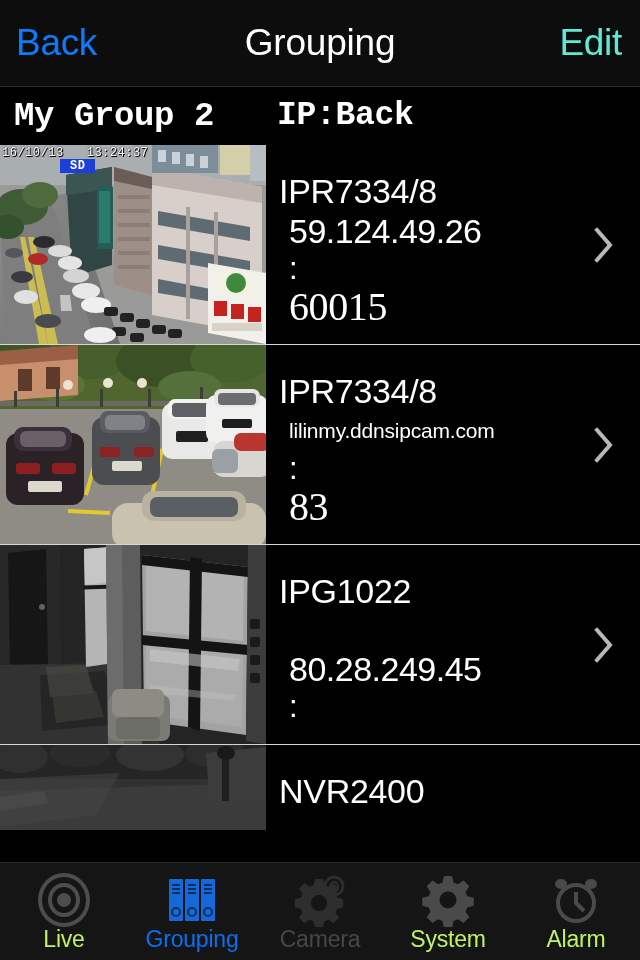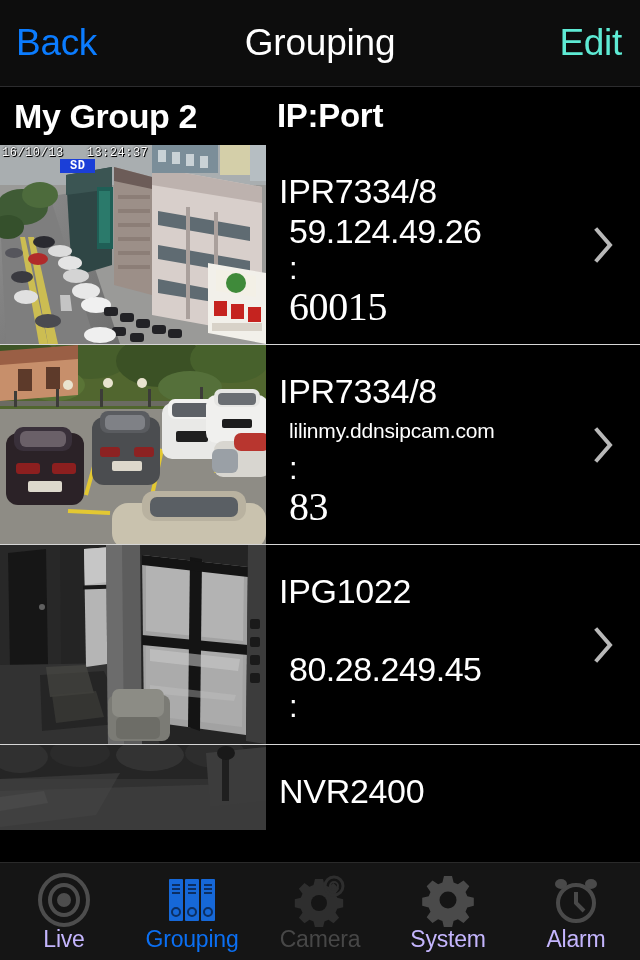--- a/index.html
+++ b/index.html
@@ -64,20 +64,21 @@
     margin-left: 12px;
   }
 
   
   .col-header {
     position: absolute;
     top: 88px; left: 0;
     width: 640px;
     height: 57px;
     background: #000000;
+    font-family: Liberation Mono, monospace;
   }
   .col-header .group-name {
     position: absolute;
     left: 14px;
     top: 2px;
     font-size: 34px;
     font-weight: bold;
     color: #ffffff;
     line-height: 52px;
     letter-spacing: -0.4px;
@@ -247,38 +248,38 @@
     display: flex;
     align-items: center;
     justify-content: center;
   }
   .tab .lbl {
     font-size: 23px;
     line-height: 26px;
     letter-spacing: -0.2px;
     margin-top: -4px;
   }
-  .tab.inactive .lbl { color: #c4b5fd; }
+  .tab.inactive .lbl { color: #bef264; }
   .tab.active .lbl { color: #0b6ff2; }
   .tab.disabled .lbl { color: #474747; }
 </style>
 </head>
 <body>
 
 <div class="phone">
 
   <div class="navbar">
     <div class="nav-back">Back</div>
     <div class="nav-title">Grouping</div>
     <div class="nav-edit">Edit</div>
   </div>
 
   <div class="col-header">
     <div class="group-name">My Group 2</div>
-    <div class="ipport">IP:Port</div>
+    <div class="ipport">IP:Back</div>
   </div>
 
   <div class="list">
 
     <div class="row">
       <div class="thumb">
         <svg viewBox="0 0 266 199" preserveAspectRatio="none">
           <defs>
             <linearGradient id="r1road" x1="0" y1="0" x2="1" y2="1">
               <stop offset="0" stop-color="#8e8e8e"></stop>

